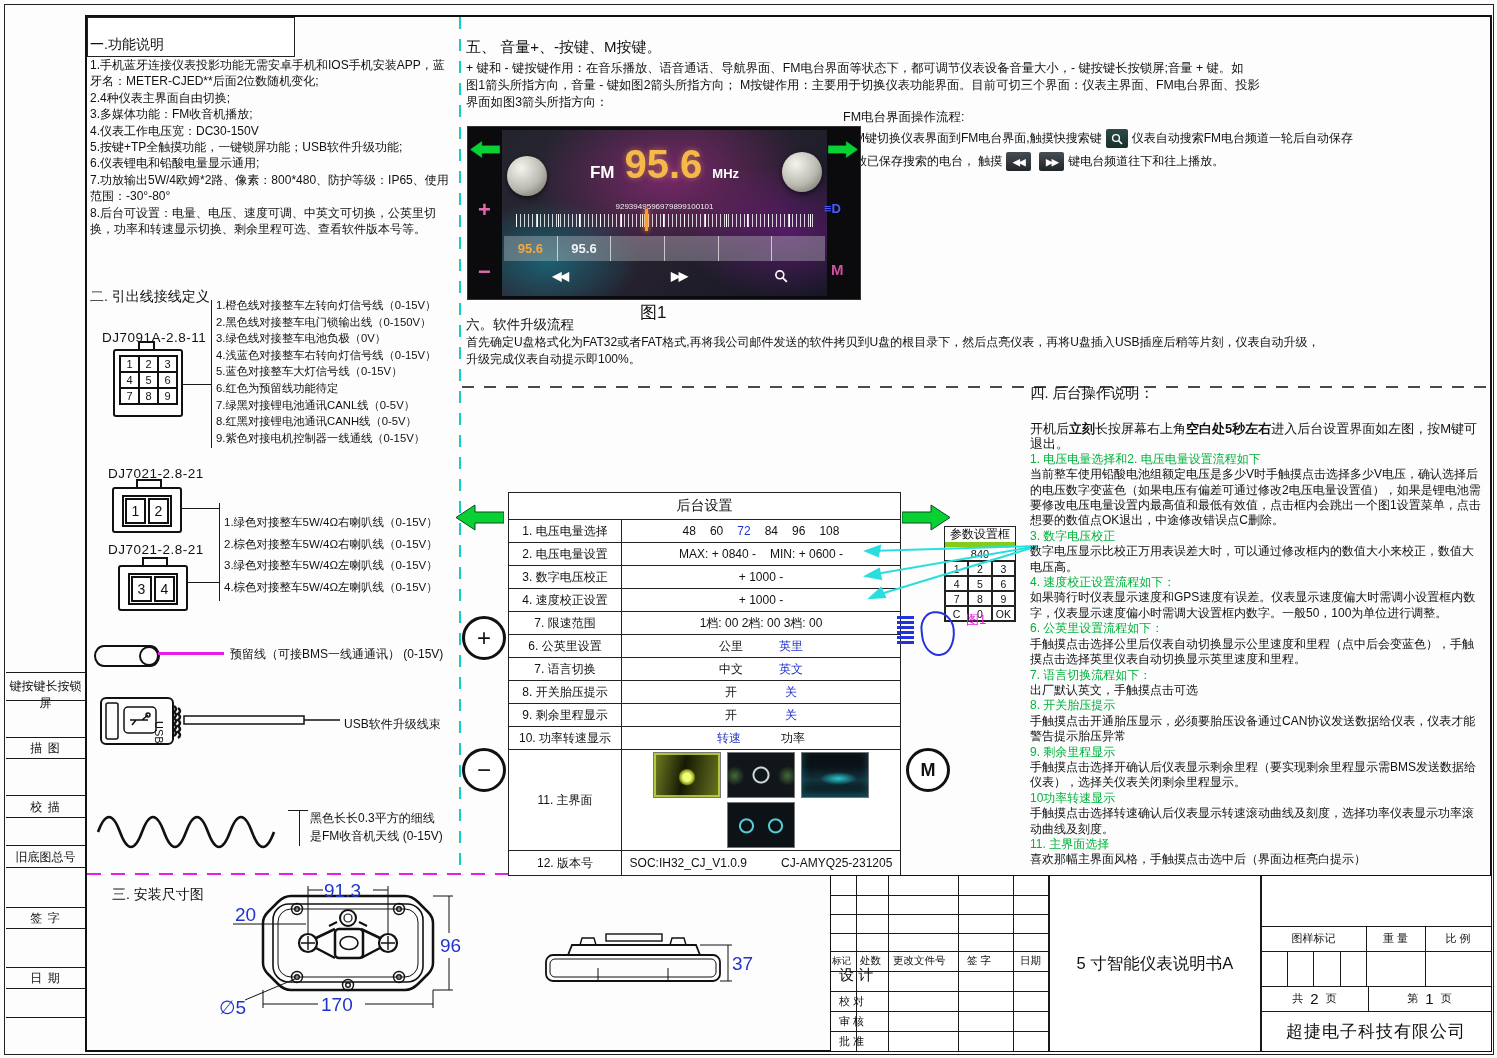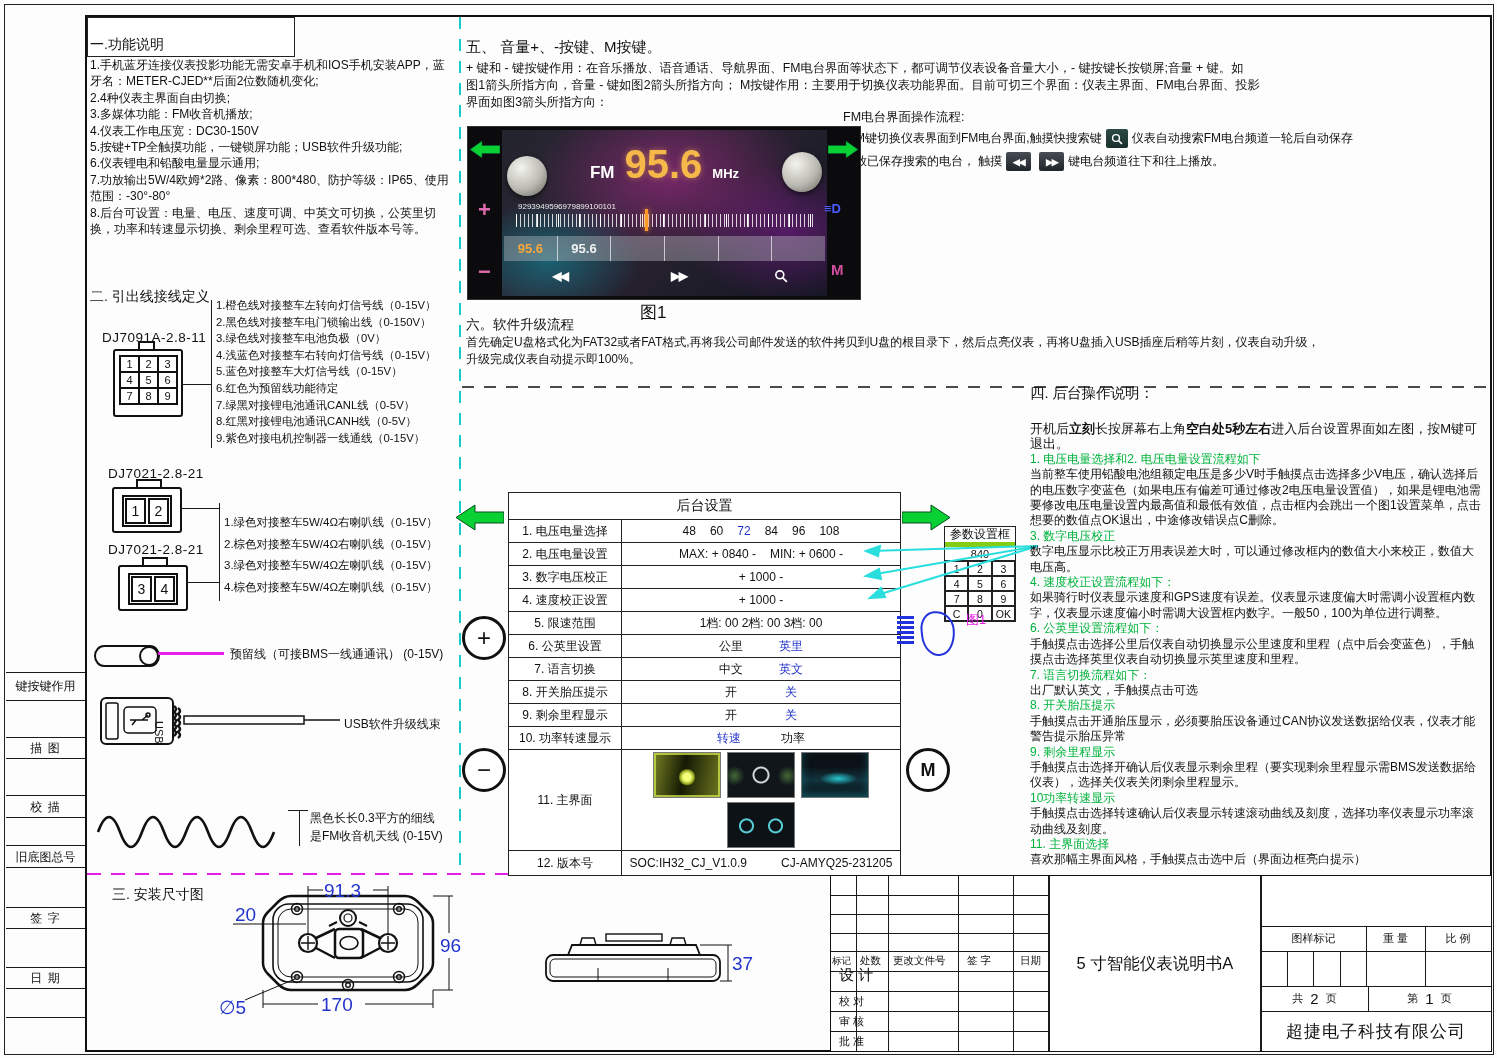--- a/index.html
+++ b/index.html
@@ -53,21 +53,21 @@
   .radio{position:absolute;left:468px;top:127px;width:392px;height:172px;background:#0b0b0e;box-shadow:0 0 0 1px #333}
   .screen{position:absolute;left:34px;top:3px;right:33px;bottom:3px;overflow:hidden;
     background:
       radial-gradient(ellipse 150px 95px at 14% 78%, rgba(0,190,210,.40), transparent 62%),
       radial-gradient(ellipse 210px 130px at 52% 28%, rgba(210,45,170,.45), transparent 66%),
       radial-gradient(ellipse 170px 110px at 88% 62%, rgba(130,25,150,.55), transparent 62%),
       linear-gradient(135deg,#23242e 0%,#2c2433 40%,#141722 100%)}
   .knob{position:absolute;width:40px;height:40px;border-radius:50%;
         background:radial-gradient(circle at 35% 30%,#f4f4ee,#babab2 55%,#62625a);box-shadow:0 2px 5px rgba(0,0,0,.6)}
   .freqrow{position:absolute;left:0;right:0;top:12px;display:flex;justify-content:center;align-items:baseline;gap:10px;color:#fff}
-  .scalerow{position:absolute;left:16px;right:16px;top:72px;display:flex;justify-content:flex-start;color:#eee;font-size:8px}
+  .scalerow{position:absolute;left:16px;right:16px;top:72px;display:flex;justify-content:center;color:#eee;font-size:8px}
   .ticks{position:absolute;left:14px;right:14px;top:84px;height:13px;
     background:
       repeating-linear-gradient(90deg,#fff 0 1px,transparent 1px 21px),
       repeating-linear-gradient(90deg,rgba(255,255,255,.8) 0 1px,transparent 1px 4px)}
   .needle{position:absolute;left:44%;top:79px;width:2.5px;height:22px;background:#ff9a28;box-shadow:0 0 5px #ff9a28}
   .presetbar{position:absolute;left:2px;right:2px;top:106px;height:25px;background:rgba(188,190,196,.40);display:flex}
   .pcell{width:53px;border-right:1px solid rgba(255,255,255,.65);display:flex;align-items:center;justify-content:center;font-size:13px;font-weight:bold}
   .controls{position:absolute;left:2px;right:2px;top:134px;height:28px;color:#fff}
   .tr-glyph{position:absolute;font-size:12px;font-weight:bold;letter-spacing:-1.5px;color:#fff}
   .bezeltxt{position:absolute;font-weight:bold}
@@ -127,21 +127,21 @@
     <div class="hl" style="left:6px;top:758px;width:79px"></div>
   <div class="hl" style="left:6px;top:795px;width:79px"></div>
     <div class="hl" style="left:6px;top:817px;width:79px"></div>
   <div class="hl" style="left:6px;top:845px;width:79px"></div>
     <div class="hl" style="left:6px;top:867px;width:79px"></div>
   <div class="hl" style="left:6px;top:907px;width:79px"></div>
     <div class="hl" style="left:6px;top:928px;width:79px"></div>
   <div class="hl" style="left:6px;top:967px;width:79px"></div>
     <div class="hl" style="left:6px;top:988px;width:79px"></div>
   <div class="hl" style="left:6px;top:1017px;width:79px"></div>
-  <div class="striplabel" style="top:678px;letter-spacing:0">键按键作用</div>
+  <div class="striplabel" style="top:678px;letter-spacing:0">键按键长按锁屏</div>
   <div class="striplabel" style="top:740px">描  图</div>
   <div class="striplabel" style="top:799px">校  描</div>
   <div class="striplabel" style="top:849px;letter-spacing:0">旧底图总号</div>
   <div class="striplabel" style="top:910px">签  字</div>
   <div class="striplabel" style="top:970px">日  期</div>
 </div>
 
 <div class="abs s1title" style="left:90px;top:36px">一.功能说明</div>
 <div class="abs s1items" style="left:90px;top:57px;width:366px">
   <div>1.手机蓝牙连接仪表投影功能无需安卓手机和IOS手机安装APP，蓝牙名：METER-CJED**后面2位数随机变化;</div>
@@ -406,21 +406,21 @@
       </tr>
   <tr>
         <td class="lbl" style="height:22px">3. 数字电压校正</td>
       <td class="val">+ 1000 -</td>
       </tr>
   <tr>
         <td class="lbl" style="height:22px">4. 速度校正设置</td>
       <td class="val">+ 1000 -</td>
       </tr>
   <tr>
-        <td class="lbl" style="height:22px">5. 限速范围</td>
+        <td class="lbl" style="height:22px">7. 限速范围</td>
       <td class="val">1档: 00 2档: 00 3档: 00</td>
       </tr>
   <tr>
         <td class="lbl" style="height:22px">6. 公英里设置</td>
       <td class="val"><span style="margin-right:36px">公里</span><span class="blue">英里</span></td>
       </tr>
   <tr>
         <td class="lbl" style="height:22px">7. 语言切换</td>
       <td class="val"><span style="margin-right:36px">中文</span><span class="blue">英文</span></td>
       </tr>

